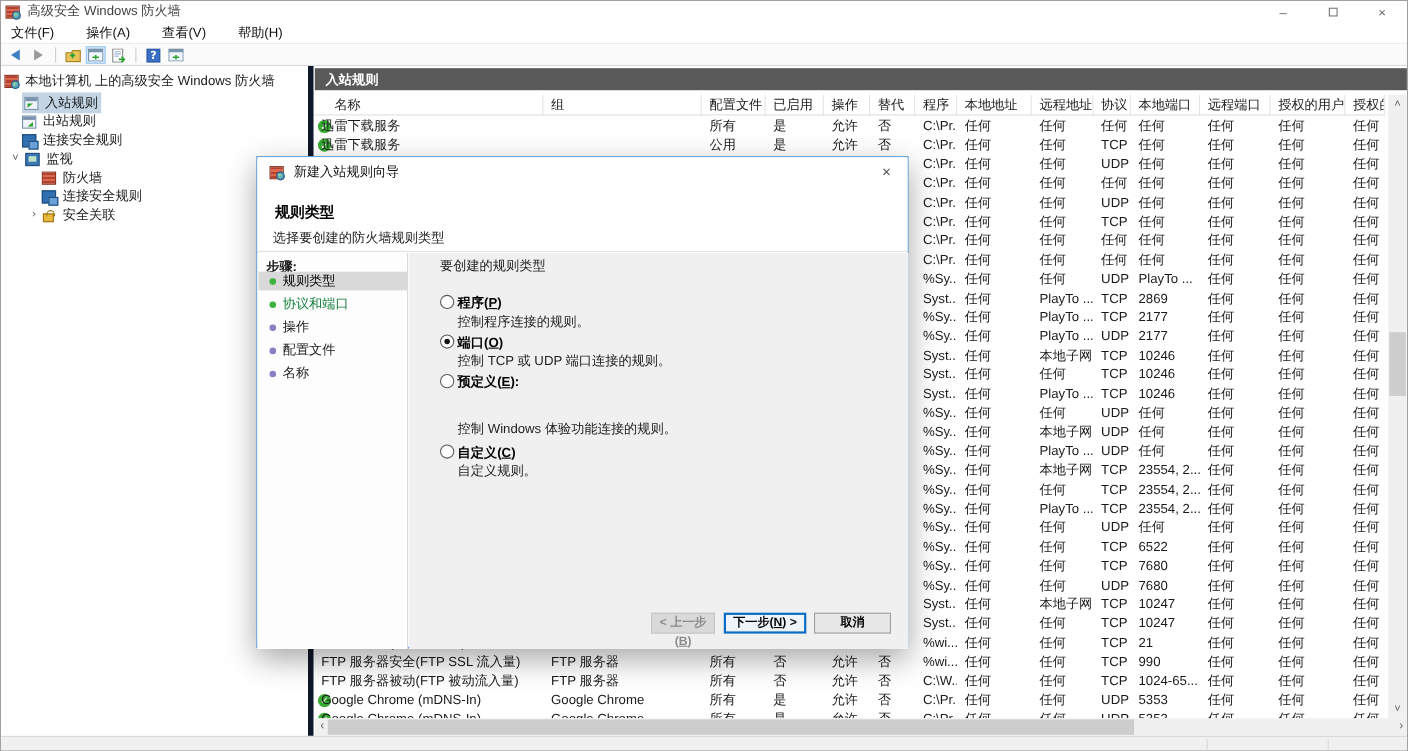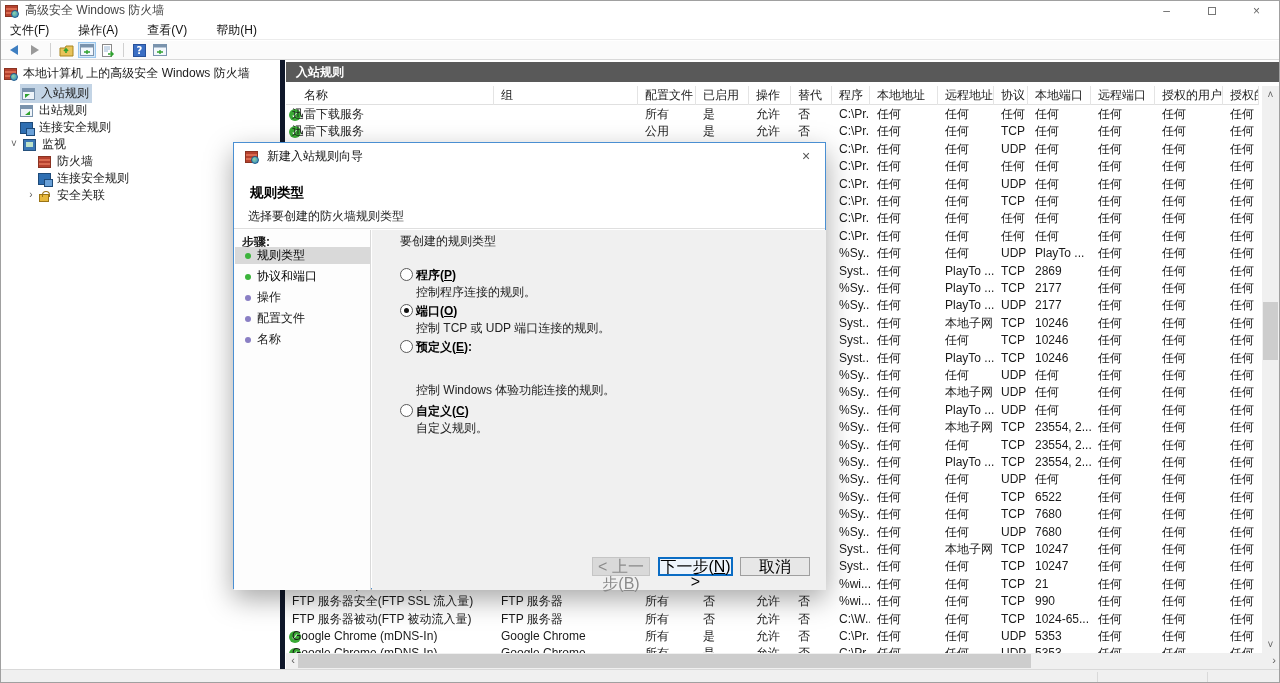--- a/index.html
+++ b/index.html
@@ -86,32 +86,32 @@
   .dlg-close { position:absolute; right:6px; top:3px; width:26px; height:20px; text-align:center; line-height:20px; color:#555; font-size:14px; }
   .dlg-head { position:absolute; left:0; top:27px; width:100%; height:59px; background:#fff; border-bottom:1px solid #dfdfdf; }
   .dlg-head .h1 { position:absolute; left:16px; top:14px; font-size:13.5px; font-weight:bold; color:#000; }
   .dlg-head .h2 { position:absolute; left:14px; top:38px; color:#222; }
   .dlg-steps { position:absolute; left:0; top:87px; width:137px; height:360px; background:#fdfdfd; border-right:1px solid #d9d9d9; }
   .steps-label { position:absolute; left:8px; top:4px; font-weight:bold; }
   .step { position:absolute; left:1px; width:135px; height:17px; line-height:17px; padding-left:22px; white-space:nowrap; }
   .step::before { content:""; position:absolute; left:10px; top:6px; width:6px; height:6px; border-radius:50%; }
   .step[data-state="current"] { background:#d9d9d9; color:#000; }
   .step[data-state="current"]::before, .step[data-state="link"]::before { background:#3cb43c; }
-  .step[data-state="link"] { color:#000000; }
+  .step[data-state="link"] { color:#15803d; }
   .step[data-state="future"]::before { background:#8a7fc4; }
   .dlg-body { position:absolute; left:138px; top:87px; width:454px; height:360px; background:#f0f0f0; }
   .prompt { position:absolute; left:28px; top:3px; }
   .radio { position:absolute; width:13px; height:13px; border:1px solid #5a5a5a; border-radius:50%; background:#fff; }
   .radio[data-selected="true"]::after { content:""; position:absolute; left:3px; top:3px; width:5px; height:5px; border-radius:50%; background:#111; }
   .optlabel { position:absolute; font-weight:bold; color:#000; white-space:nowrap; }
   .optdesc { position:absolute; color:#222; white-space:nowrap; }
   .combo { position:absolute; left:42px; top:129px; width:366px; height:19px; background:#d9d9d9; border:1px solid #bcbcbc; color:#8a8a8a; line-height:17px; padding-left:6px; white-space:nowrap; overflow:hidden; }
   .combo .cchev { position:absolute; right:5px; top:6px; width:7px; height:7px; border-right:1.5px solid #a0a0a0; border-bottom:1.5px solid #a0a0a0; transform:rotate(45deg) scaleY(.8); }
   .dlg-btns { position:absolute; left:0; top:414px; width:100%; height:33px; }
-  .dbtn { position:absolute; height:19px; text-align:center; line-height:17px; font-size:16px; }
+  .dbtn { position:absolute; height:19px; text-align:center; line-height:17px; font-size:11px;font-weight:bold; }
   .btn-back { left:358px; width:58px; background:#d9d9d9; border:1px solid #c5c5c5; color:#8a8a8a; }
   .btn-next { left:424px; width:75px; background:#eef4fb; border:2px solid #0a6cc4; line-height:15px; color:#000; }
   .btn-cancel { left:506px; width:70px; background:#e7e7e7; border:1px solid #9f9f9f; color:#000; }
   u { text-decoration:underline; }
 </style>
 </head>
 <body>
 
 <div id="win">
 

